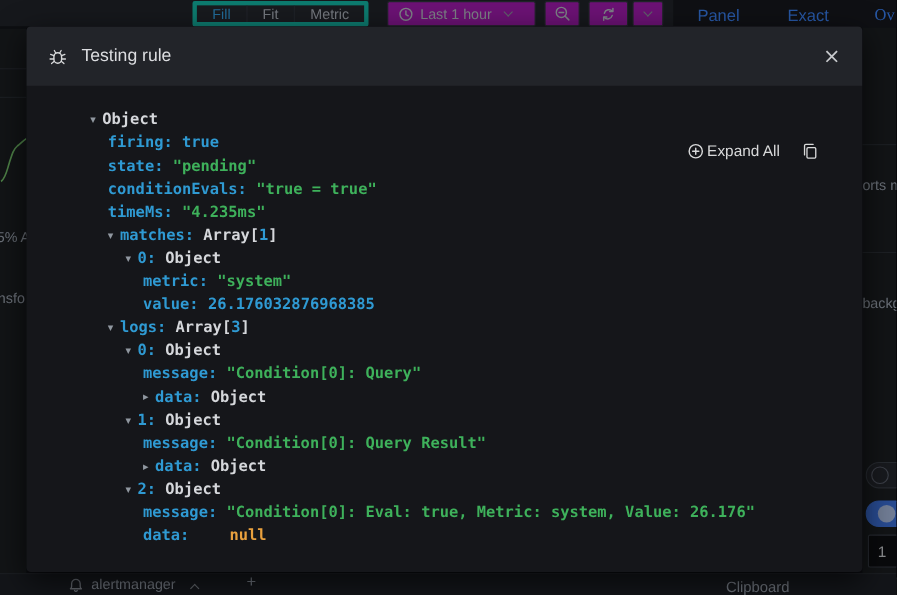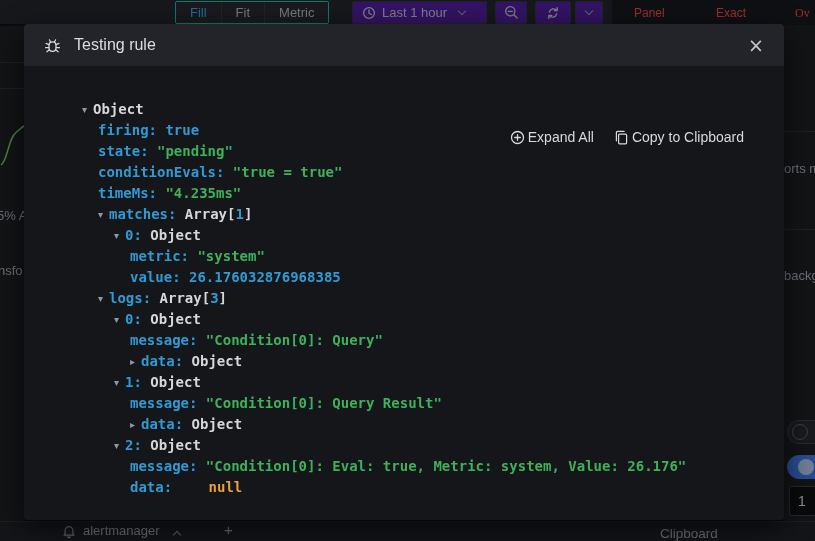--- a/index.html
+++ b/index.html
@@ -9,37 +9,37 @@
     background:#111318; font-family:"Liberation Sans", sans-serif;
   }
   
   .bg { position:absolute; inset:0; z-index:1; }
   .topbar {
     position:absolute; left:0; top:0; width:815px; height:25px;
     background:#22252b; border-bottom:1px solid #101114;
   }
   .radio-group {
     position:absolute; left:175px; top:1px; height:23px; display:flex;
-    border:1px solid #14b8a6; border-radius:2px; overflow:hidden;
+    border:4px solid #14b8a6; border-radius:2px; overflow:hidden;
   }
   .rbtn {
     background:#24272d; border:none; border-left:1px solid #31363e;
     color:#aeb4bd; font-family:"Liberation Sans",sans-serif; font-size:13px;
     padding:0 14px; height:100%; cursor:pointer;
   }
   .rbtn:first-child { border-left:none; }
   .rbtn.active { color:var(--c-accent_blue,#33a2e5); }
   .tool-btn {
     position:absolute; top:1px; height:23px; display:flex; align-items:center; gap:6px;
-    background:#4c1d95; border:1px solid #31363e; border-radius:2px;
+    background:#a21caf; border:1px solid #31363e; border-radius:2px;
     color:#b9bfc7; font-size:13px; font-family:"Liberation Sans",sans-serif;
     padding:0 9px; cursor:pointer;
   }
   .side-pane-top { position:absolute; left:612px; top:0; width:203px; height:25px; background:#17191e; }
-  .side-tab { position:absolute; top:6px; font-size:12px; color:#ef4444; cursor:pointer; }
+  .side-tab { position:absolute; top:6px; font-size:15px; color:#3b82f6; cursor:pointer; }
   .chev { display:inline-block; width:6px; height:6px; border-right:1.4px solid #8d949d; border-bottom:1.4px solid #8d949d; transform:rotate(45deg); margin-top:-3px; }
   .chev.up { transform:rotate(-135deg); margin-top:4px; }
   .hline { position:absolute; background:#2c3036; height:1px; }
   .leftpanel { position:absolute; left:0; top:26px; width:24px; height:495px; background:#1b1e22; }
   .rightpanel { position:absolute; left:784px; top:25px; width:31px; height:496px; background:#1b1e22; }
   .frag { position:absolute; font-size:13px; color:#9fa7b3; white-space:nowrap; }
   .pill {
     position:absolute; height:24px; width:45px; border-radius:12px;
     background:#25282e; border:1px solid #3a3f47;
   }
@@ -59,21 +59,21 @@
   .bb-item { position:absolute; color:#9fa7b3; font-size:13px; white-space:nowrap; }
   
   .overlay { position:absolute; inset:0; background:rgba(0,0,0,0.33); z-index:5; }
   
   .modal {
     position:absolute; left:24px; top:24px; width:760px; height:496px; z-index:10;
     background:#15161a; border-radius:4px; box-shadow:0 8px 28px rgba(0,0,0,0.65);
     overflow:hidden;
   }
   .mhead {
-    height:42px; background:#222429; display:flex; align-items:center;
+    height:54px; background:#222429; display:flex; align-items:center;
     padding:0 20px; gap:13px; color:#d8d9da;
   }
   .mtitle { font-size:16px; font-weight:400; color:#dcdde0; }
   .mclose {
     margin-left:auto; background:none; border:none; color:#c7c9cc;
     font-size:19px; line-height:1; cursor:pointer; font-family:"DejaVu Sans",sans-serif;
   }
   .actions { position:absolute; right:40px; top:105px; display:flex; gap:20px; z-index:12; }
   .act-btn {
     background:none; border:none; color:#d8d9da; display:flex; align-items:center; gap:3px;
@@ -201,19 +201,18 @@
           <circle cx="7.5" cy="7.5" r="6" fill="none" stroke="#d8d9da" stroke-width="1.3"></circle>
           <path d="M7.5 4.7v5.6 M4.7 7.5h5.6" stroke="#d8d9da" stroke-width="1.3" stroke-linecap="round"></path>
         </svg>
         <span>Expand All</span>
       </button>
       <button class="act-btn">
         <svg class="ic" width="15" height="15" viewBox="0 0 15 15">
           <rect x="4.6" y="4.2" width="8" height="9.6" rx="1" fill="none" stroke="#d8d9da" stroke-width="1.2"></rect>
           <path d="M10.2 1.3H3.6a1.2 1.2 0 0 0-1.2 1.2v8.3" fill="none" stroke="#d8d9da" stroke-width="1.2" stroke-linecap="round"></path>
         </svg>
-        <span>Copy to Clipboard</span>
       </button>
     </div>
 
     <div class="jtree"><div class="jline" style="padding-left: 58px;"><span class="tog">▾</span><span class="tk-plain">Object</span></div><div class="jline" style="padding-left: 74px;"><span class="tk-key">firing: </span><span class="tk-bool">true</span></div><div class="jline" style="padding-left: 74px;"><span class="tk-key">state: </span><span class="tk-str">"pending"</span></div><div class="jline" style="padding-left: 74px;"><span class="tk-key">conditionEvals: </span><span class="tk-str">"true = true"</span></div><div class="jline" style="padding-left: 74px;"><span class="tk-key">timeMs: </span><span class="tk-str">"4.235ms"</span></div><div class="jline" style="padding-left: 74px;"><span class="tog">▾</span><span class="tk-key">matches: </span><span class="tk-plain">Array[</span><span class="tk-num">1</span><span class="tk-plain">]</span></div><div class="jline" style="padding-left: 90px;"><span class="tog">▾</span><span class="tk-key">0: </span><span class="tk-plain">Object</span></div><div class="jline" style="padding-left: 106px;"><span class="tk-key">metric: </span><span class="tk-str">"system"</span></div><div class="jline" style="padding-left: 106px;"><span class="tk-key">value: </span><span class="tk-num">26.176032876968385</span></div><div class="jline" style="padding-left: 74px;"><span class="tog">▾</span><span class="tk-key">logs: </span><span class="tk-plain">Array[</span><span class="tk-num">3</span><span class="tk-plain">]</span></div><div class="jline" style="padding-left: 90px;"><span class="tog">▾</span><span class="tk-key">0: </span><span class="tk-plain">Object</span></div><div class="jline" style="padding-left: 106px;"><span class="tk-key">message: </span><span class="tk-str">"Condition[0]: Query"</span></div><div class="jline" style="padding-left: 106px;"><span class="tog">▸</span><span class="tk-key">data: </span><span class="tk-plain">Object</span></div><div class="jline" style="padding-left: 90px;"><span class="tog">▾</span><span class="tk-key">1: </span><span class="tk-plain">Object</span></div><div class="jline" style="padding-left: 106px;"><span class="tk-key">message: </span><span class="tk-str">"Condition[0]: Query Result"</span></div><div class="jline" style="padding-left: 106px;"><span class="tog">▸</span><span class="tk-key">data: </span><span class="tk-plain">Object</span></div><div class="jline" style="padding-left: 90px;"><span class="tog">▾</span><span class="tk-key">2: </span><span class="tk-plain">Object</span></div><div class="jline" style="padding-left: 106px;"><span class="tk-key">message: </span><span class="tk-str">"Condition[0]: Eval: true, Metric: system, Value: 26.176"</span></div><div class="jline" style="padding-left: 106px;"><span class="tk-key">data: </span><span class="tk-null">null</span></div></div>
   </div>
 </div>
 
 </body></html>

